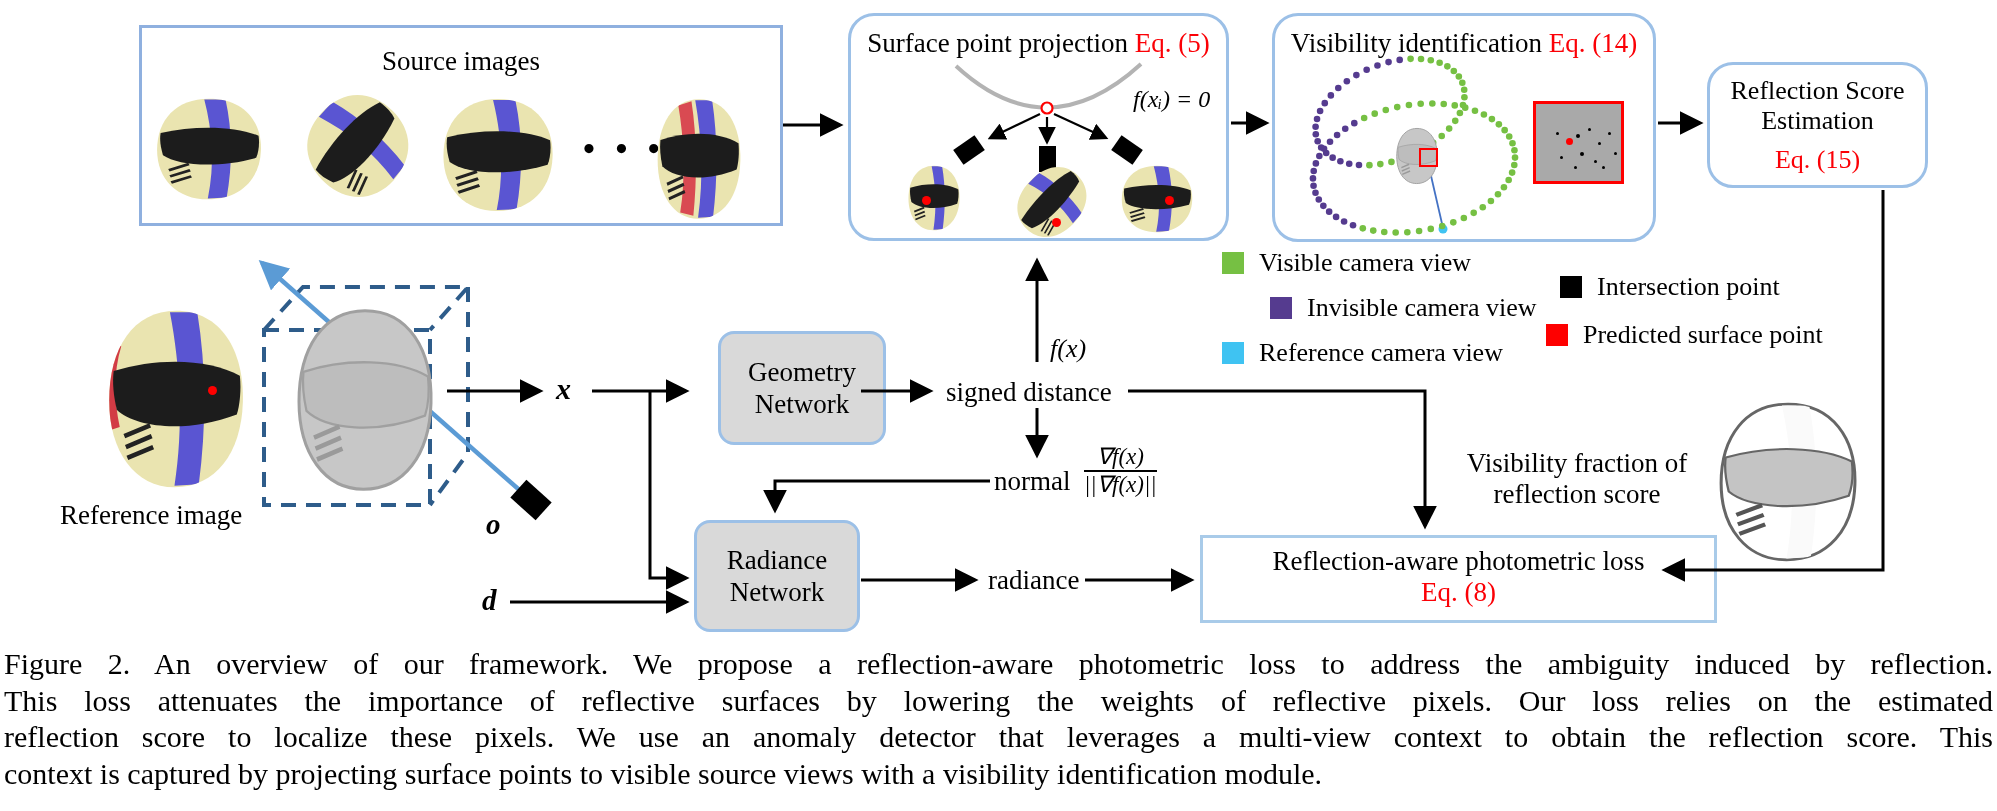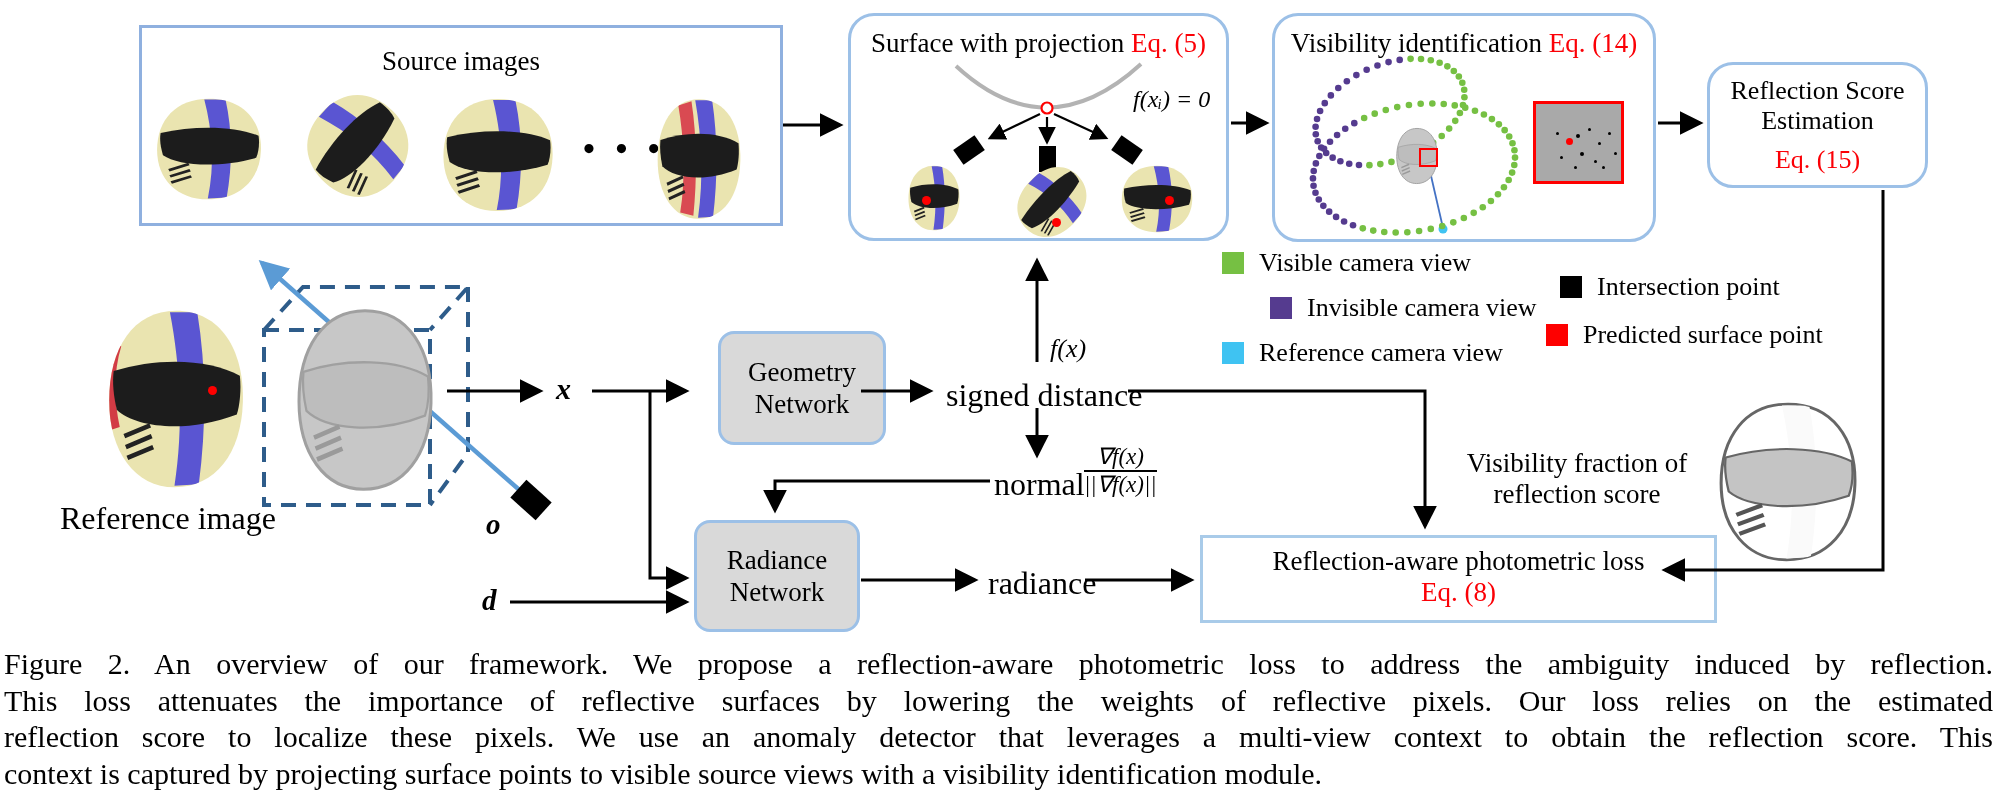--- a/index.html
+++ b/index.html
@@ -7,21 +7,21 @@
   .abs{position:absolute;}
   
   .frame{position:absolute;border:3px solid #8fb0df;background:#fff;box-sizing:border-box;}
   .rbox{position:absolute;border:3px solid #9cc0e7;border-radius:26px;background:#fff;box-sizing:border-box;}
   .netbox{position:absolute;border:3px solid #9cc0e7;border-radius:16px;background:#d9d9d9;box-sizing:border-box;
           display:flex;flex-direction:column;align-items:center;justify-content:center;font-size:27px;line-height:32px;}
   .lossbox{position:absolute;border:3px solid #a9cbe9;background:#fff;box-sizing:border-box;text-align:center;font-size:27px;line-height:31px;padding-top:8px;}
   .boxtitle{position:absolute;left:0;right:0;text-align:center;font-size:27px;white-space:nowrap;}
   .eq{color:#fb0006;}
   
-  .lbl{position:absolute;font-size:32px;white-space:nowrap;}
+  .lbl{position:absolute;font-size:27px;white-space:nowrap;}
   .math{font-style:italic;}
   .bi{font-style:italic;font-weight:bold;}
   .frac{position:absolute;text-align:center;font-size:23px;font-style:italic;line-height:26px;}
   .frac .num{border-bottom:2px solid #000;padding:0 4px;}
   
   .lrow{position:absolute;display:flex;align-items:center;gap:15px;}
   .sq{width:22px;height:22px;display:inline-block;flex:none;}
   .ltxt{font-size:26px;white-space:nowrap;}
   
   .helmet{position:absolute;overflow:visible;}
@@ -61,21 +61,21 @@
   </defs>
 </svg>
 
 <div class="frame" style="left:139px;top:25px;width:644px;height:201px;">
   <div class="boxtitle" style="top:18px;">Source images</div>
 </div>
 <div class="dots" style="left:583px;top:130px;">• • •</div>
 
 <div class="rbox" style="left:848px;top:13px;width:381px;height:228px;">
   <div class="boxtitle" style="top:12px;">
-    <span>Surface with projection</span>
+    <span>Surface point projection</span>
     <span class="eq">Eq. (5)</span>
   </div>
 </div>
 
 <div class="rbox" style="left:1272px;top:13px;width:384px;height:229px;">
   <div class="boxtitle" style="top:12px;">
     <span>Visibility identification</span>
     <span class="eq">Eq. (14)</span>
   </div>
 </div>

